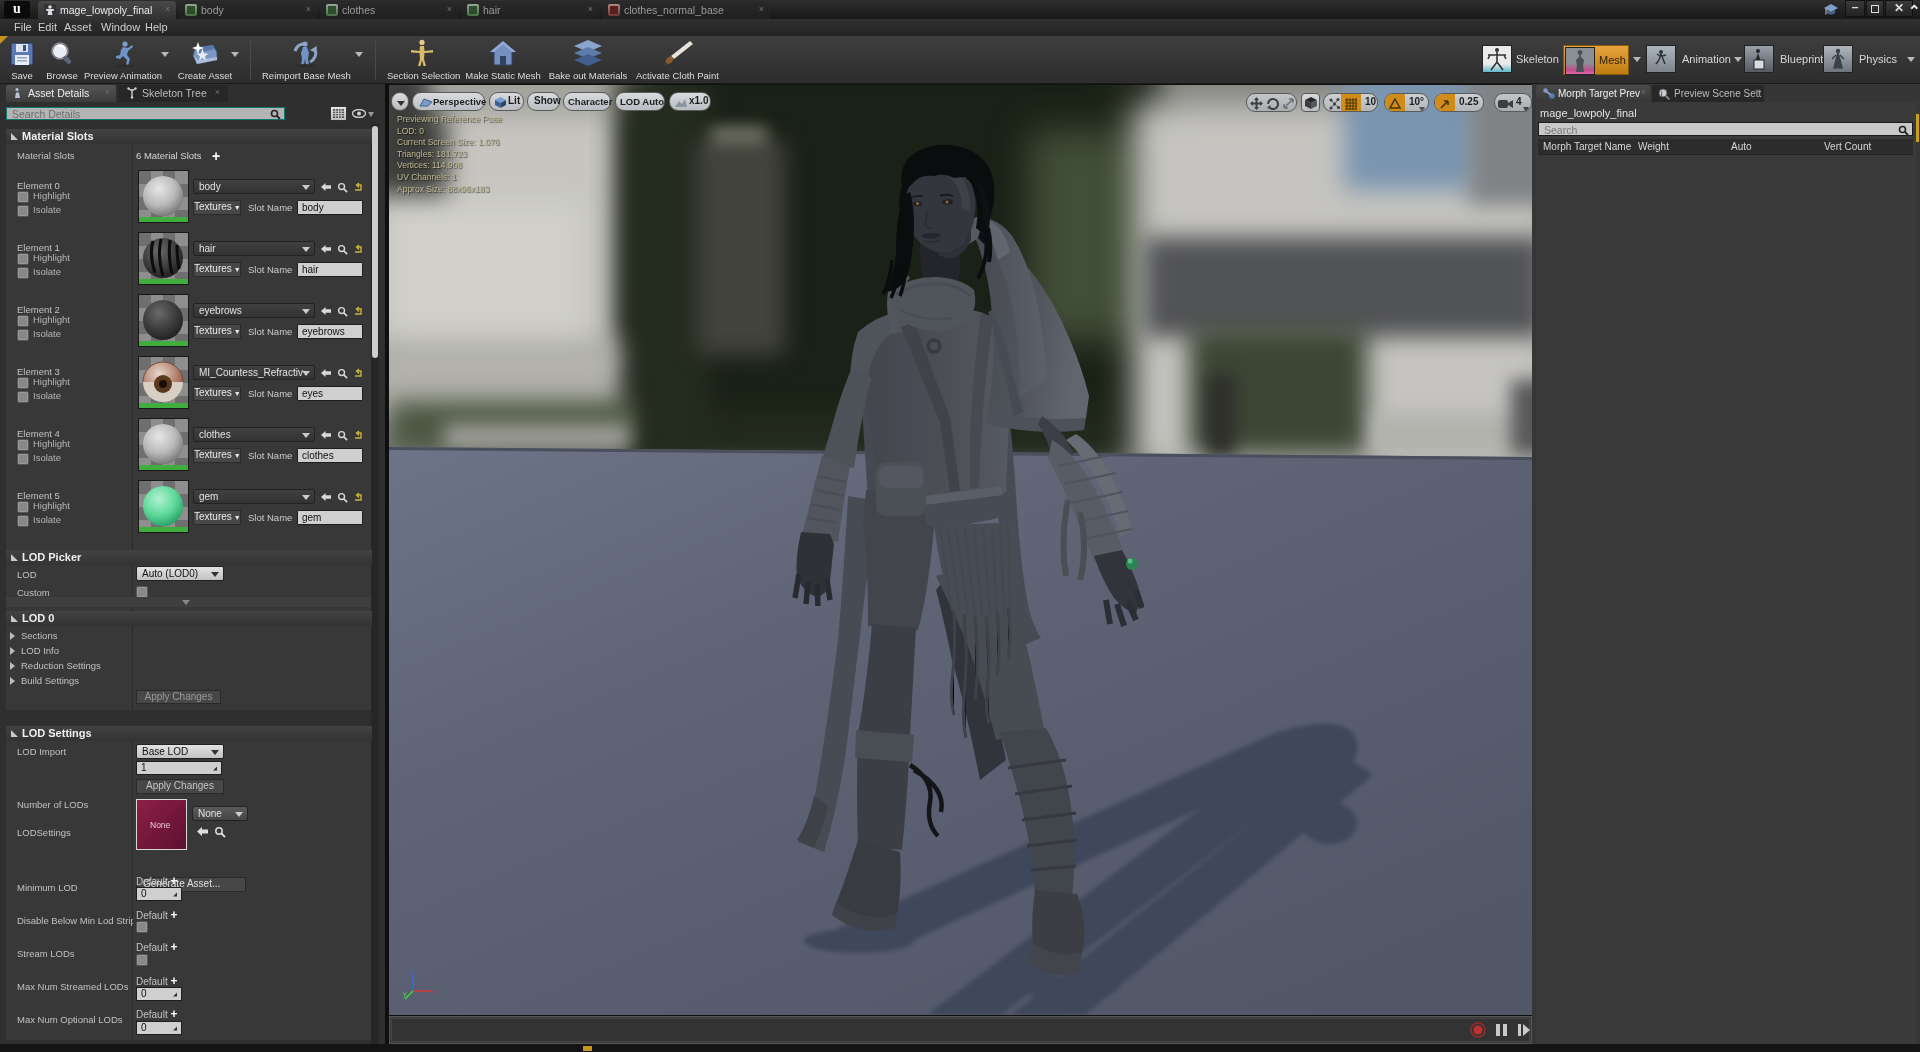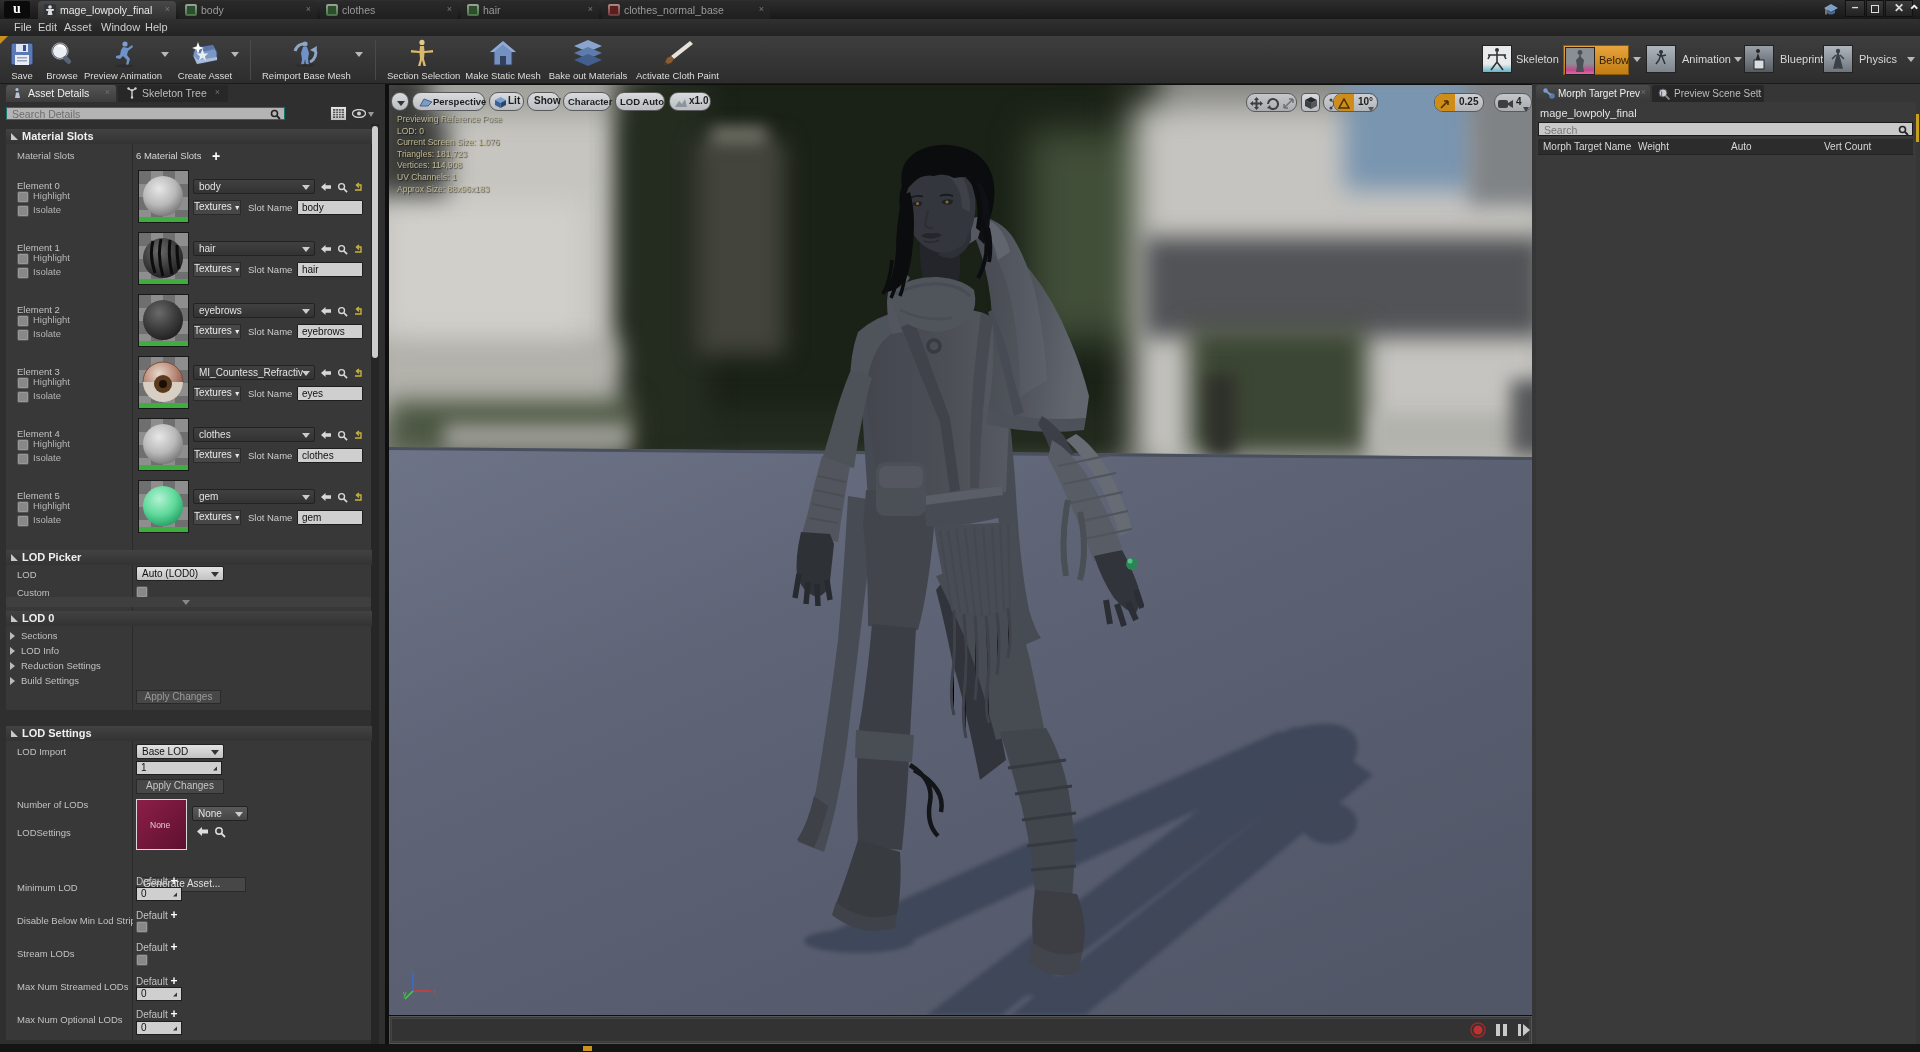--- a/index.html
+++ b/index.html
@@ -225,21 +225,21 @@
           <circle cx="14" cy="4" r="2" fill="#333"></circle>
           <path d="M14 6 L14 16 M5 9 L23 9 M14 16 L8 24 M14 16 L20 24 M7 9 L5 13 M21 9 L23 13" stroke="#333" stroke-width="1.6" fill="none"></path>
         </svg></div>
     <div class="abs" style="left:34px;top:8px;">Skeleton</div>
   </div>
   <div class="abs" style="left:1563px;top:45px;width:66px;height:30px;background:linear-gradient(#e8a33d,#c07d12);border:1px solid #8a5a0a;">
     <div class="modethumb" style="left:1px;top:1px;background:linear-gradient(#8a8f96 60%,#c04a8a 85%,#e667a8);"><svg width="28" height="26" viewBox="0 0 28 26">
           <path d="M14 3 a3 3 0 0 1 0.1 0 L15 9 L18 12 L17 18 L18 24 L10 24 L11 18 L10 12 L13 9 Z" fill="#4a4e55"></path>
           <circle cx="14" cy="4.5" r="2.4" fill="#4a4e55"></circle>
         </svg></div>
-    <div class="abs" style="left:35px;top:8px;color:#2d2007;font-size:11px;">Below</div>
+    <div class="abs" style="left:35px;top:8px;color:#2d2007;font-size:11px;">Mesh</div>
   </div>
   <div class="darr" style="left:1633px;top:57px;"></div>
   <div class="modebtn" style="left:1646px;width:100px;">
     <div class="modethumb" style="left:0;background:linear-gradient(#aeb6bd,#7d848c);"><svg width="28" height="26" viewBox="0 0 28 26">
           <circle cx="14" cy="6" r="2" fill="#2e3338"></circle>
           <path d="M14 8 L12 14 L9 18 M14 8 L16 13 L18 18 M13 10 L10 8 M15 10 L19 9" stroke="#2e3338" stroke-width="1.5" fill="none"></path>
         </svg></div>
     <div class="abs" style="left:36px;top:8px;">Animation</div>
     <div class="darr" style="left:88px;top:12px;"></div>
   </div>
@@ -951,21 +951,21 @@
                 <line x1="0" y1="11" x2="12" y2="11"></line>
                 <line x1="2" y1="0" x2="2" y2="12"></line>
                 <line x1="5" y1="0" x2="5" y2="12"></line>
                 <line x1="8" y1="0" x2="8" y2="12"></line>
                 <line x1="11" y1="0" x2="11" y2="12"></line>
               </g>
             </svg>
         </div>
         <span class="abs" style="left:41px;top:2px;">10</span>
       </div>
-      <div class="pill" style="left:944px;top:8px;width:45px;background:linear-gradient(#cdd0d3,#b2b5b9);overflow:hidden;">
+      <div class="pill" style="left:995px;top:8px;width:45px;background:linear-gradient(#cdd0d3,#b2b5b9);overflow:hidden;">
         <div class="abs" style="left:0;top:0;width:20px;height:19px;background:#cf8c18;">
           <svg class="abs" style="left:4px;top:3.5px;" width="12" height="12" viewBox="0 0 12 12">
               <path d="M6 1 L11 10 L1 10 Z" fill="none" stroke="#4a3208" stroke-width="1.5"></path>
             </svg>
         </div>
         <span class="abs" style="left:24px;top:2px;">10°</span>
         <div class="darr" style="left:34px;top:13px;border-top-color:#555;border-left-width:3px;border-right-width:3px;"></div>
       </div>
       <div class="pill" style="left:1045px;top:8px;width:50px;background:linear-gradient(#cdd0d3,#b2b5b9);overflow:hidden;">
         <div class="abs" style="left:0;top:0;width:20px;height:19px;background:#cf8c18;">

